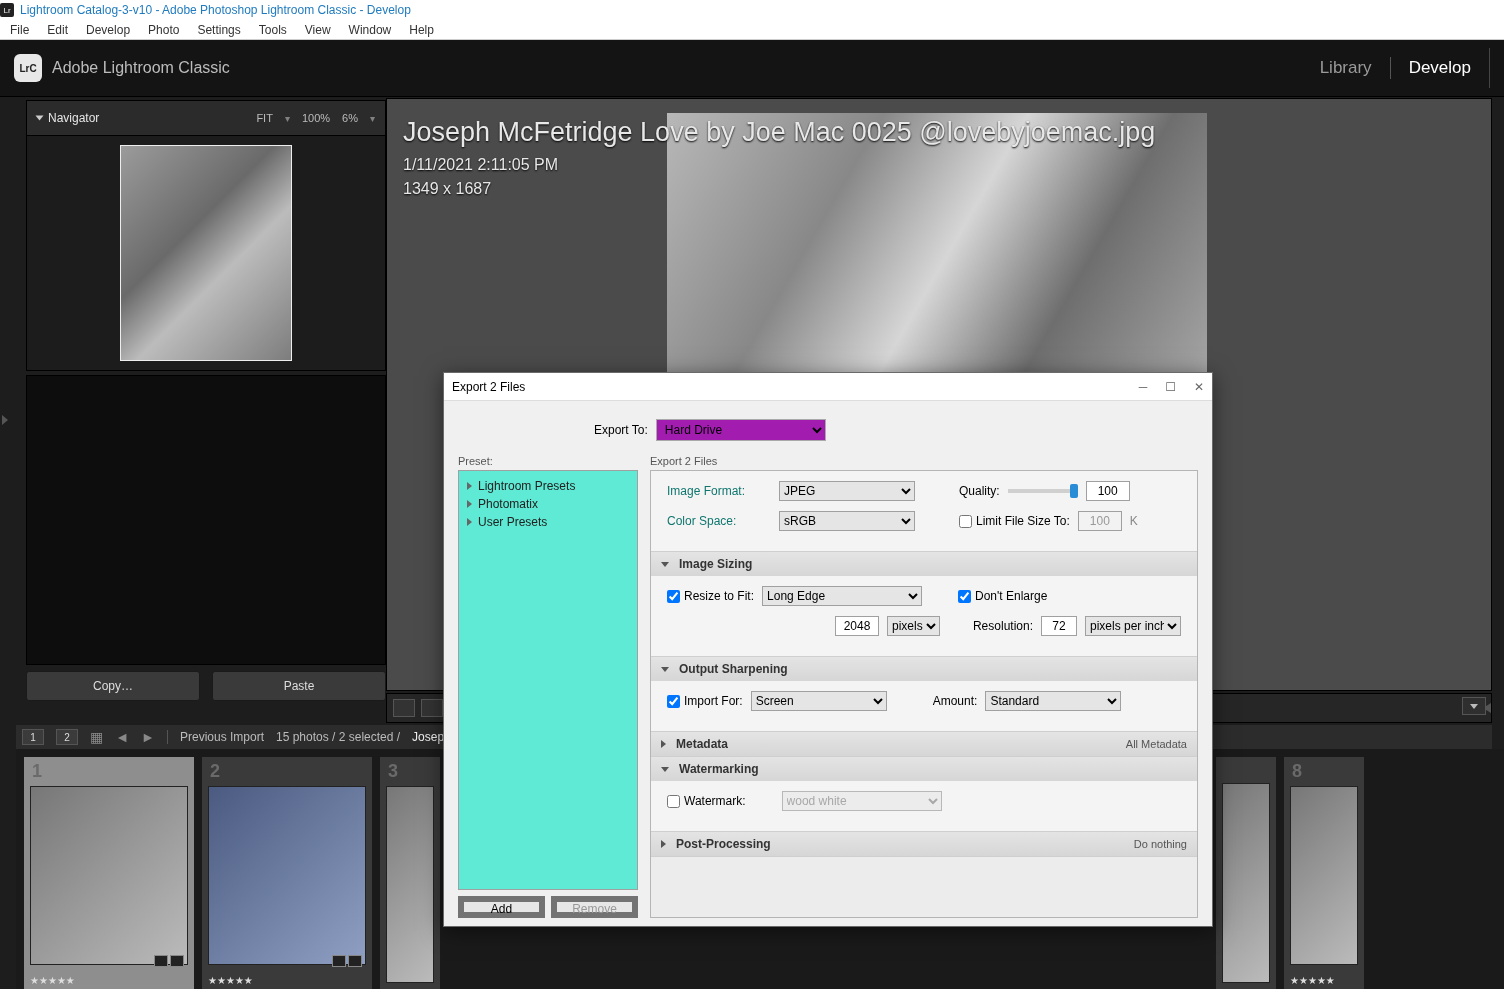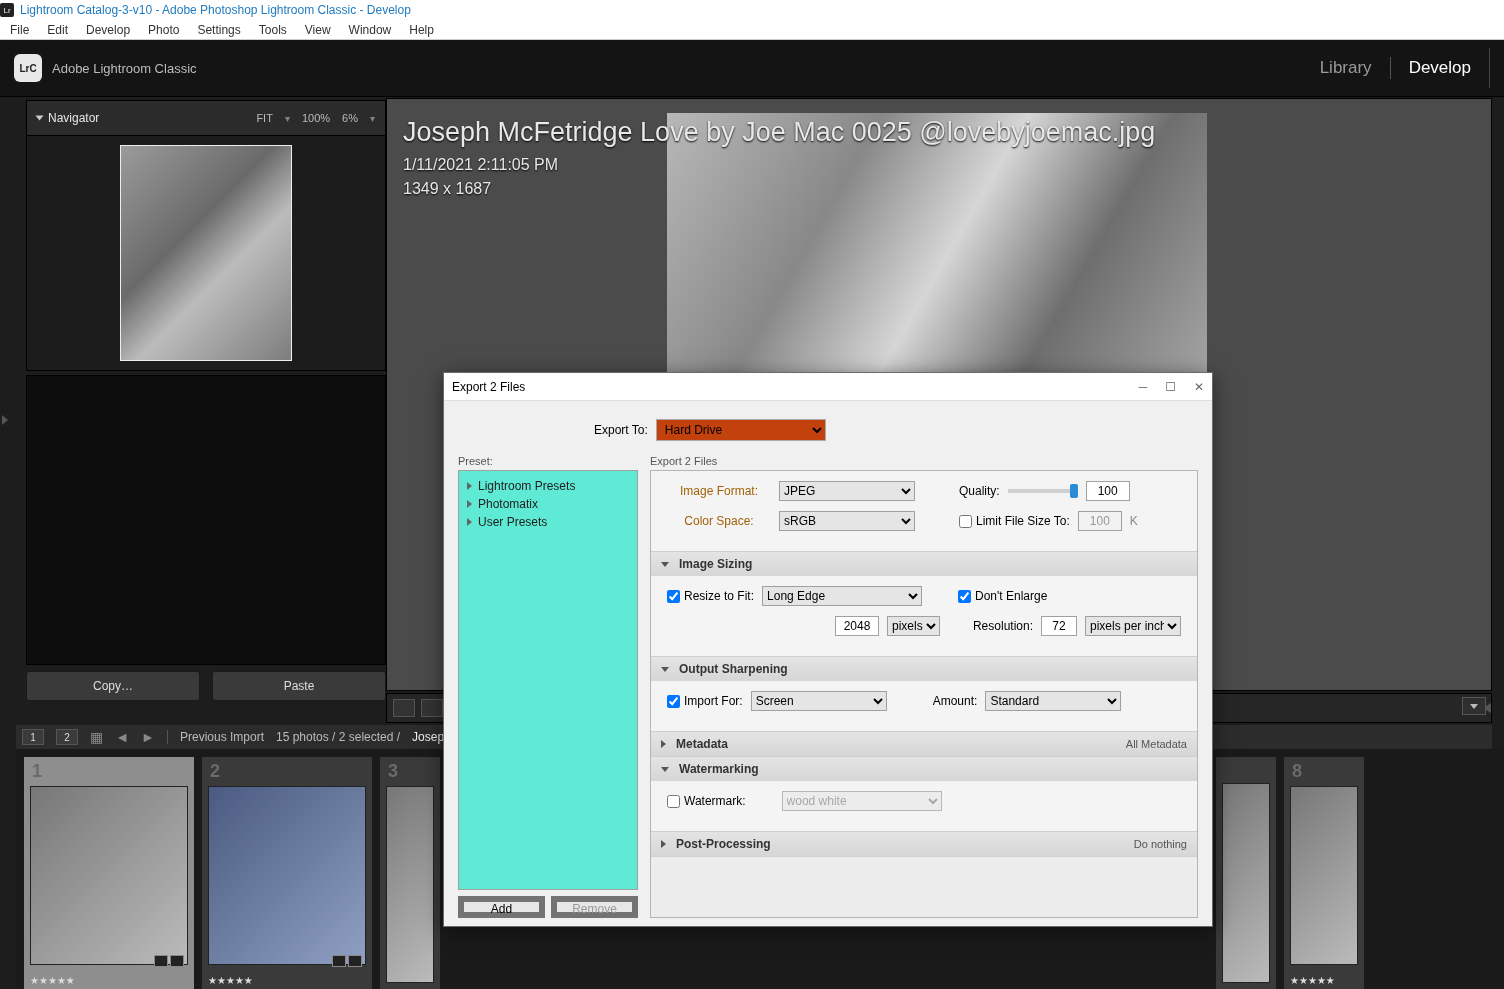--- a/index.html
+++ b/index.html
@@ -4,21 +4,21 @@
 <style>
   * { box-sizing:border-box; margin:0; padding:0; font-family:"Segoe UI",Tahoma,Arial,sans-serif; }
   html,body{width:1504px;height:989px;background:#fff;overflow:hidden;font-size:12px;}
   .titlebar{height:20px;background:#fff;color:#1f7bbf;font-size:12px;display:flex;align-items:center;gap:6px;}
   .titlebar .ic{width:14px;height:14px;background:#222;color:#eee;font-size:8px;display:flex;align-items:center;justify-content:center;border-radius:2px;}
   .menubar{height:20px;background:#fff;color:#333;display:flex;align-items:center;gap:18px;padding-left:10px;border-bottom:1px solid #ccc;font-size:12px;}
   .menubar span{cursor:default;}
   .app{position:relative;width:1504px;height:949px;background:#1d1d1d;}
   .topstrip{position:absolute;top:0;left:0;right:0;height:57px;background:#141414;border-bottom:1px solid #000;display:flex;align-items:center;justify-content:space-between;padding:0 14px;}
   .lrc-badge{width:28px;height:28px;border-radius:6px;background:#e8e8e8;color:#222;display:flex;align-items:center;justify-content:center;font-size:10px;font-weight:600;}
-  .brand{color:#bcbcbc;font-size:13px;margin-left:10px;}
+  .brand{color:#bcbcbc;font-size:16px;margin-left:10px;}
   .modules{margin-left:auto;display:flex;align-items:center;gap:18px;color:#cfcfcf;font-size:17px;}
   .modules .sep{width:1px;height:22px;background:#555;}
   .modules .inactive{color:#9a9a9a;}
   .modules .active{color:#fff;}
   .modules .sep2{width:1px;height:40px;background:#444;}
   .tri-down{position:absolute;left:50%;top:0;width:0;height:0;border-left:8px solid transparent;border-right:8px solid transparent;border-top:7px solid #555;transform:translateX(-50%);}
   .leftpanel{position:absolute;left:26px;top:60px;width:360px;bottom:40px;}
   .nav-h{height:36px;background:#2b2b2b;border:1px solid #000;display:flex;align-items:center;justify-content:space-between;color:#e5e5e5;padding:0 10px;}
   .nav-h .tri{display:inline-block;width:0;height:0;border-left:5px solid #ccc;border-top:4px solid transparent;border-bottom:4px solid transparent;transform:rotate(90deg);margin-right:6px;}
   .nav-controls{color:#bbb;font-size:11px;display:flex;gap:12px;align-items:center;}
@@ -49,40 +49,40 @@
   .thumbcell .stars{height:18px;padding:2px 6px;color:#ddd;font-size:10px;display:flex;justify-content:space-between;align-items:center;}
   .thumbcell.sel{background:#8e8e8e;}
   .badges{position:absolute;right:10px;bottom:22px;display:flex;gap:2px;}
   .badges span{width:14px;height:12px;background:#222;border:1px solid #888;}
   
   .dialog{position:absolute;left:443px;top:332px;width:770px;height:555px;background:#f0f0f0;border:1px solid #6a6a6a;box-shadow:0 4px 20px rgba(0,0,0,.5);display:flex;flex-direction:column;}
   .dlg-title{height:28px;background:#fff;display:flex;align-items:center;justify-content:space-between;padding:0 8px;border-bottom:1px solid #ddd;font-size:12px;}
   .dlg-title .r{display:flex;gap:18px;color:#666;}
   .dlg-body{flex:1;display:flex;flex-direction:column;padding:12px 14px 8px 14px;}
   .export-to-row{display:flex;align-items:center;justify-content:flex-start;margin:6px 0 14px 136px;gap:8px;font-size:12px;}
-  select.dlg{height:22px;background:#c2410c;border:1px solid #a9a9a9;font-size:12px;padding:0 4px;}
+  select.dlg{height:22px;background:#a21caf;border:1px solid #a9a9a9;font-size:12px;padding:0 4px;}
   .two-col{display:flex;gap:12px;flex:1;min-height:0;}
   .presetcol{width:180px;display:flex;flex-direction:column;}
   .lbl{font-size:11px;color:#555;margin-bottom:3px;}
   .presetlist{flex:1;background:#5eead4;border:1px solid #a0a0a0;padding:6px 4px;overflow:auto;}
   .presetlist .item{display:flex;align-items:center;gap:6px;padding:2px 4px;font-size:12px;color:#222;}
   .presetlist .tri{width:0;height:0;border-top:4px solid transparent;border-bottom:4px solid transparent;border-left:5px solid #666;}
   .ar-row{display:flex;gap:6px;margin-top:6px;}
   .ar-row button{flex:1;height:22px;background:#e7e7e7;border:6px solid #737373;font-size:12px;}
   .settingscol{flex:1;display:flex;flex-direction:column;min-width:0;}
   .scrollarea{flex:1;border:1px solid #b5b5b5;background:#ececec;overflow-y:scroll;font-size:12px;}
   .sect{border-bottom:1px solid #cfcfcf;}
   .sect-h{height:24px;background:linear-gradient(#e4e4e4,#d6d6d6);display:flex;align-items:center;justify-content:space-between;padding:0 10px;font-weight:600;color:#333;}
   .sect-h .tl{display:flex;align-items:center;gap:10px;}
   .sect-h .tri-d{width:0;height:0;border-left:4px solid transparent;border-right:4px solid transparent;border-top:5px solid #555;}
   .sect-h .tri-r{width:0;height:0;border-top:4px solid transparent;border-bottom:4px solid transparent;border-left:5px solid #555;}
   .sect-h .rlbl{font-weight:400;color:#555;font-size:11px;}
   .sect-b{padding:10px 16px;background:#f4f4f4;}
   .frow{display:flex;align-items:center;gap:8px;margin-bottom:10px;}
-  .flabel{width:104px;text-align:center;color:#a16207;}
+  .flabel{width:104px;text-align:left;color:#0f766e;}
   .sm-sel{width:136px;height:20px;background:#e5e5e5;border:1px solid #a0a0a0;font-size:12px;}
   .sm-sel.long{width:160px;}
   .sm-sel[disabled]{color:#888;background:#e9e9e9;}
   input[type=text].sm{width:44px;height:20px;border:1px solid #a0a0a0;text-align:center;font-size:12px;}
   .chk{display:flex;align-items:center;gap:4px;}
   input[type=checkbox]{width:13px;height:13px;}
   .slider-wrap{display:flex;align-items:center;gap:6px;}
   .slider-track{width:70px;height:4px;background:#d0d0d0;position:relative;}
   .slider-thumb{position:absolute;right:0;top:-5px;width:8px;height:14px;background:#2a8cd6;border-radius:2px;}
   .collab{position:absolute;left:0;top:360px;width:10px;height:40px;display:flex;align-items:center;justify-content:center;}

